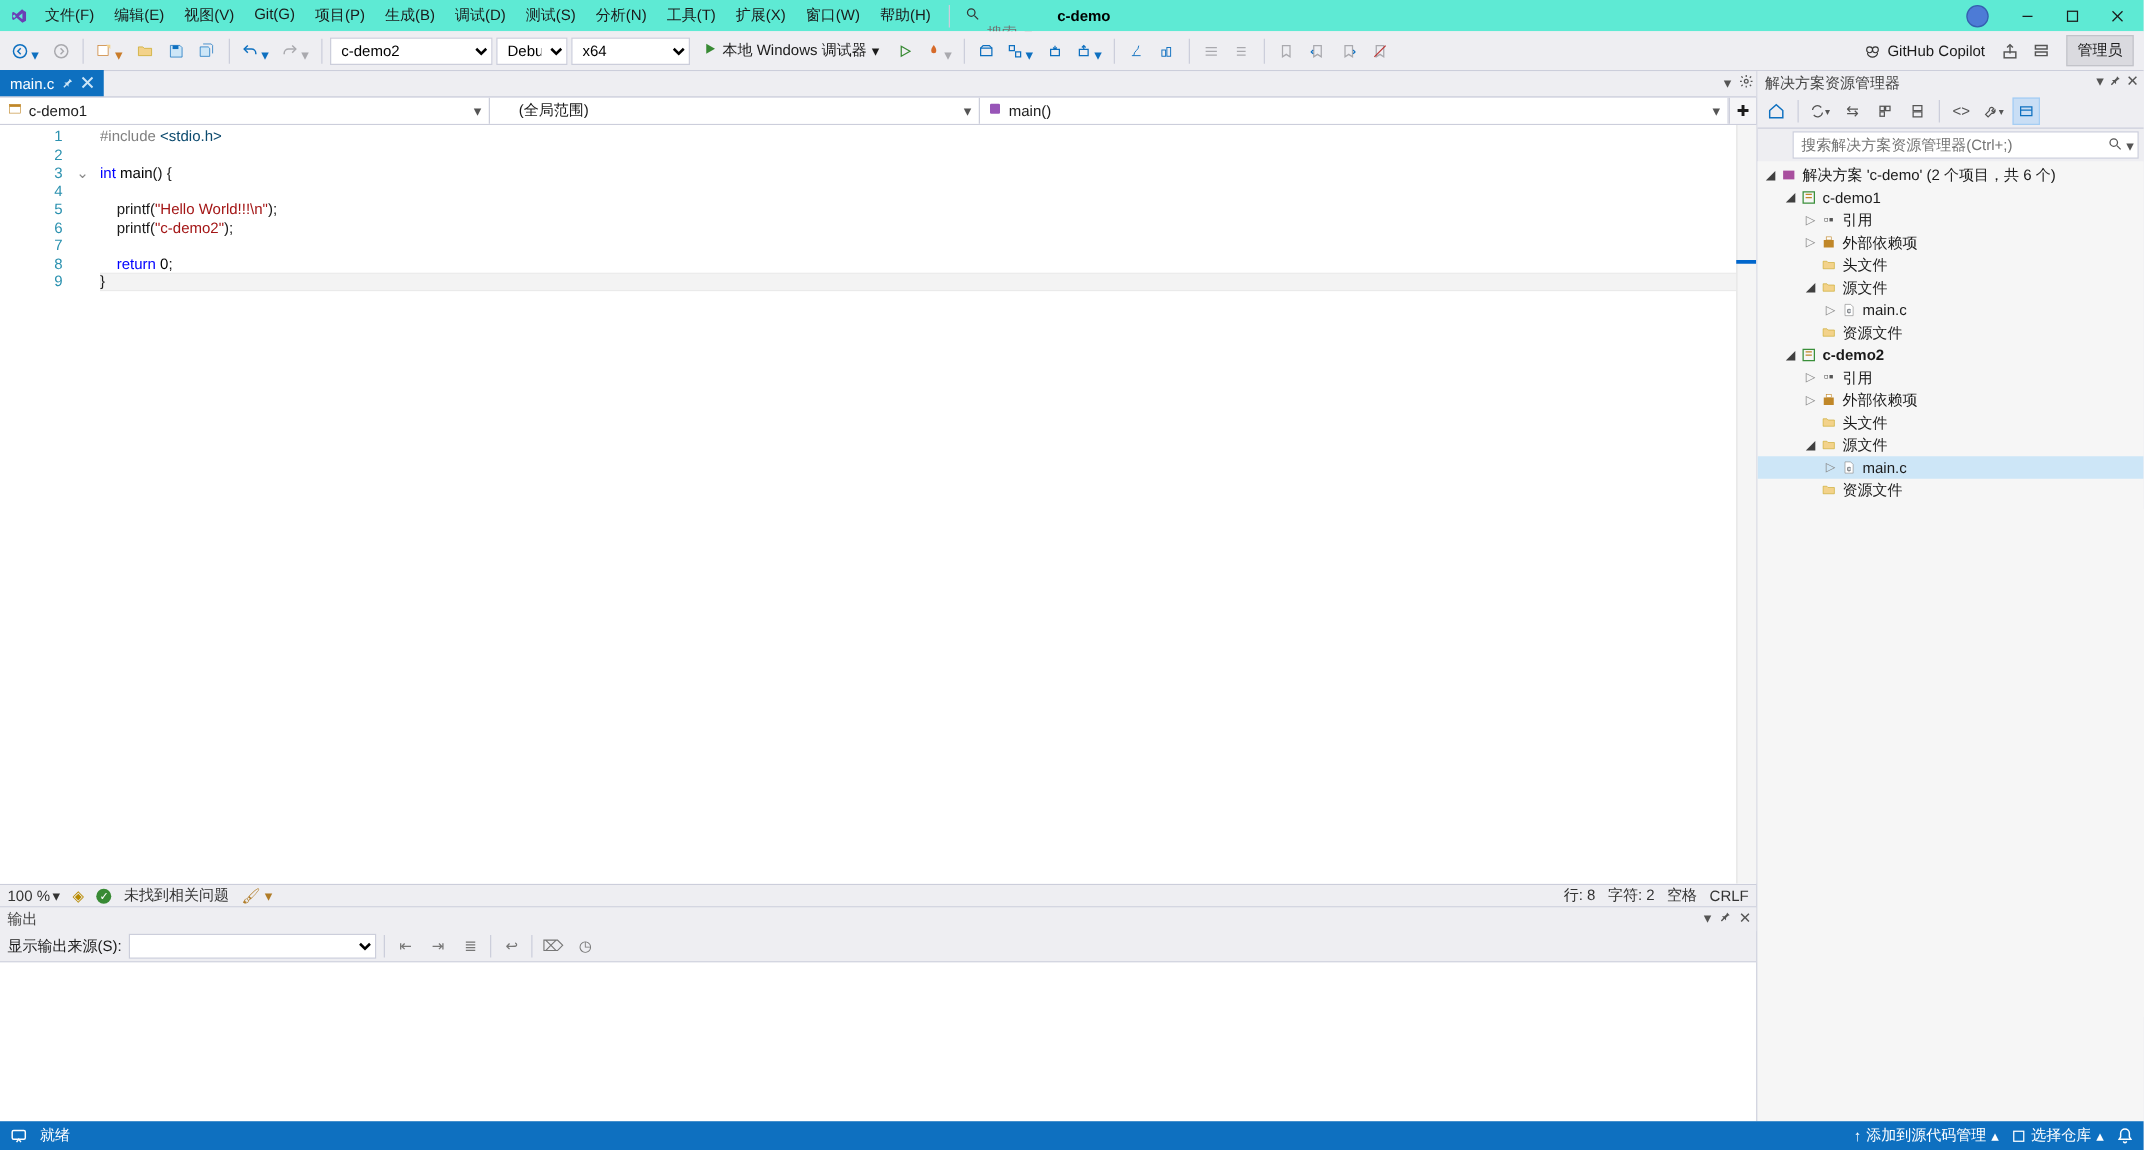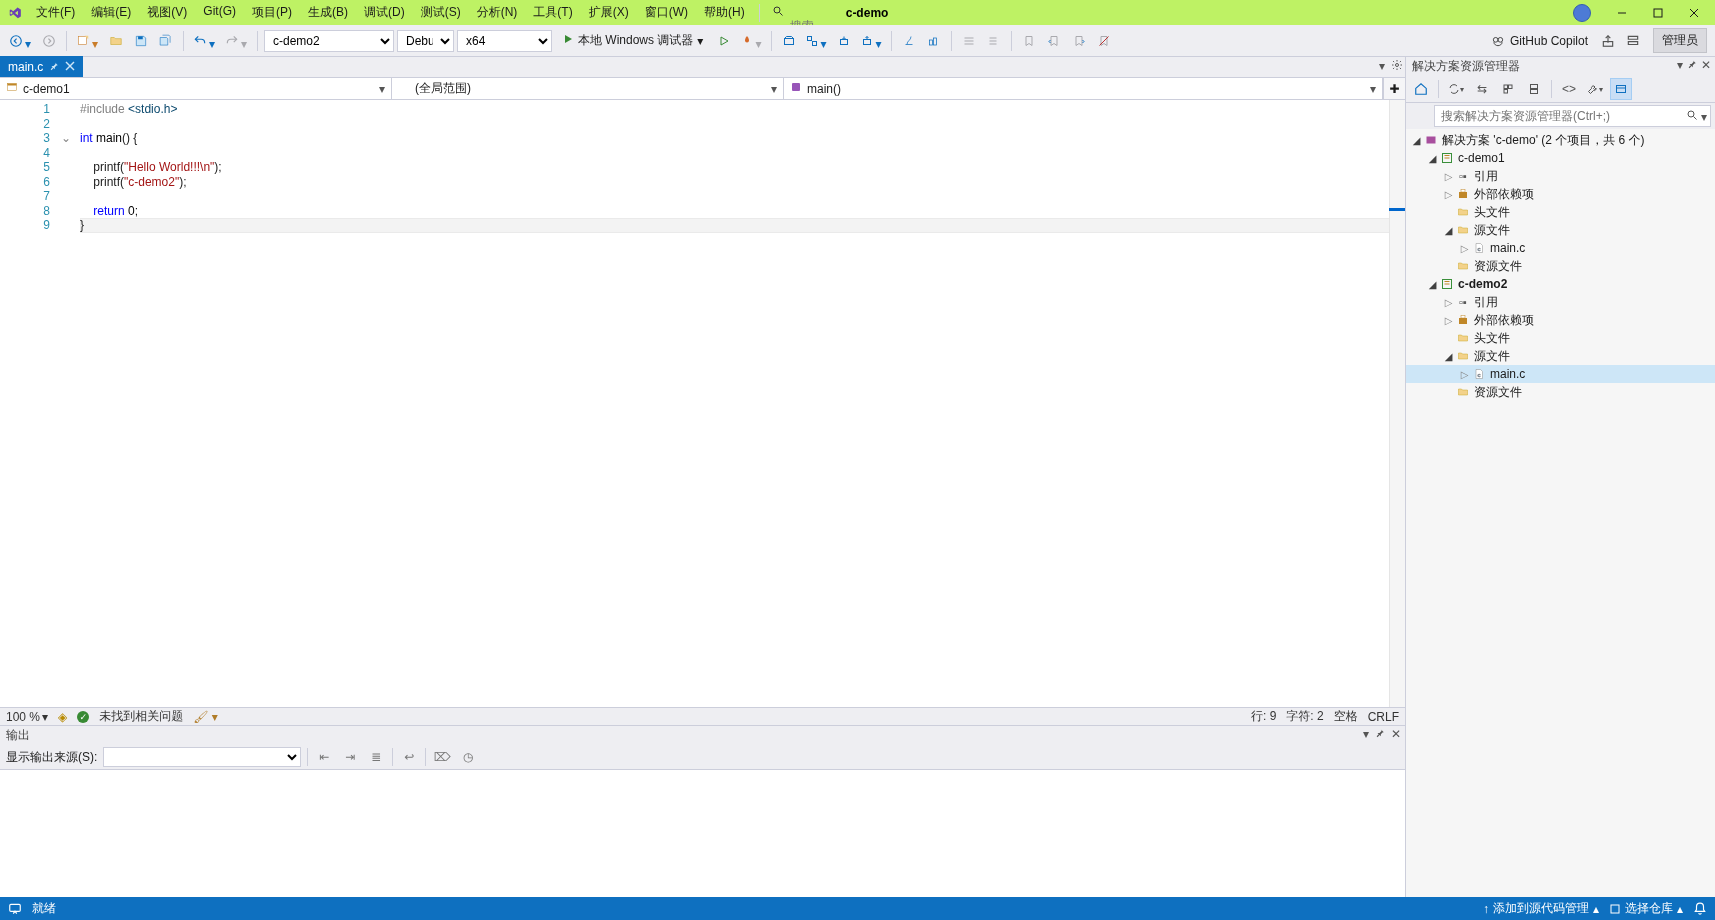--- a/index.html
+++ b/index.html
@@ -1,20 +1,20 @@
 <!DOCTYPE html>
 <html><head>
 <meta charset="utf-8">
 <style>
 * { margin: 0; padding: 0; box-sizing: border-box; font-family: "Segoe UI", "Microsoft YaHei", sans-serif; font-size: 12px; }
 html, body { width: 1715px; height: 920px; overflow: hidden; background: #eeeef2; color: #1b1b1b; }
 .app { display: flex; flex-direction: column; height: 100%; }
 
 
-.menubar { display: flex; align-items: center; height: 25px; background: #bef264; padding: 0 4px; gap: 2px; }
+.menubar { display: flex; align-items: center; height: 25px; background: #5eead4; padding: 0 4px; gap: 2px; }
 .menubar .logo { width: 22px; height: 22px; display:flex; align-items:center; justify-content:center; color:#6a3fb5;}
 .menubar .menu-item { padding: 3px 8px; cursor: default; }
 .menubar .sep { width: 1px; height: 18px; background: #cccedb; margin: 0 4px; }
 .menubar .search-ico { margin-left: 6px; color:#333;}
 .menubar .search-text { margin-left: 4px; color:#717171;margin-top:28px;}
 .menubar .title { margin-left: 18px; font-weight: 600; color:#000;}
 .menubar .spacer { flex: 1; }
 .menubar .avatar { width:18px; height:18px; border-radius:50%; background:#4d7bd6; border:1px solid #355fb0; margin-right:12px;}
 .menubar .win-btn { width: 34px; height:22px; display:flex; align-items:center; justify-content:center;}
 .svg14{width:14px;height:14px;}
@@ -441,21 +441,21 @@
       <div class="editor-status">
         <span class="zoom">
             <span>100 %</span> 
             <span>▾</span>
           </span>
         <span style="color:#b88a00">◈</span>
         <span class="ok-ico">✓</span>
         <span>未找到相关问题</span>
         <span class="brush">🖌 ▾</span>
         <span class="spacer"></span>
-        <span>行: 9</span>
+        <span>行: 8</span>
         <span>字符: 2</span>
         <span>空格</span>
         <span>CRLF</span>
       </div>
 
       <div class="output-panel">
         <div class="output-title">
           <span>输出</span>
           <div class="tools">
             <span>▾</span>

